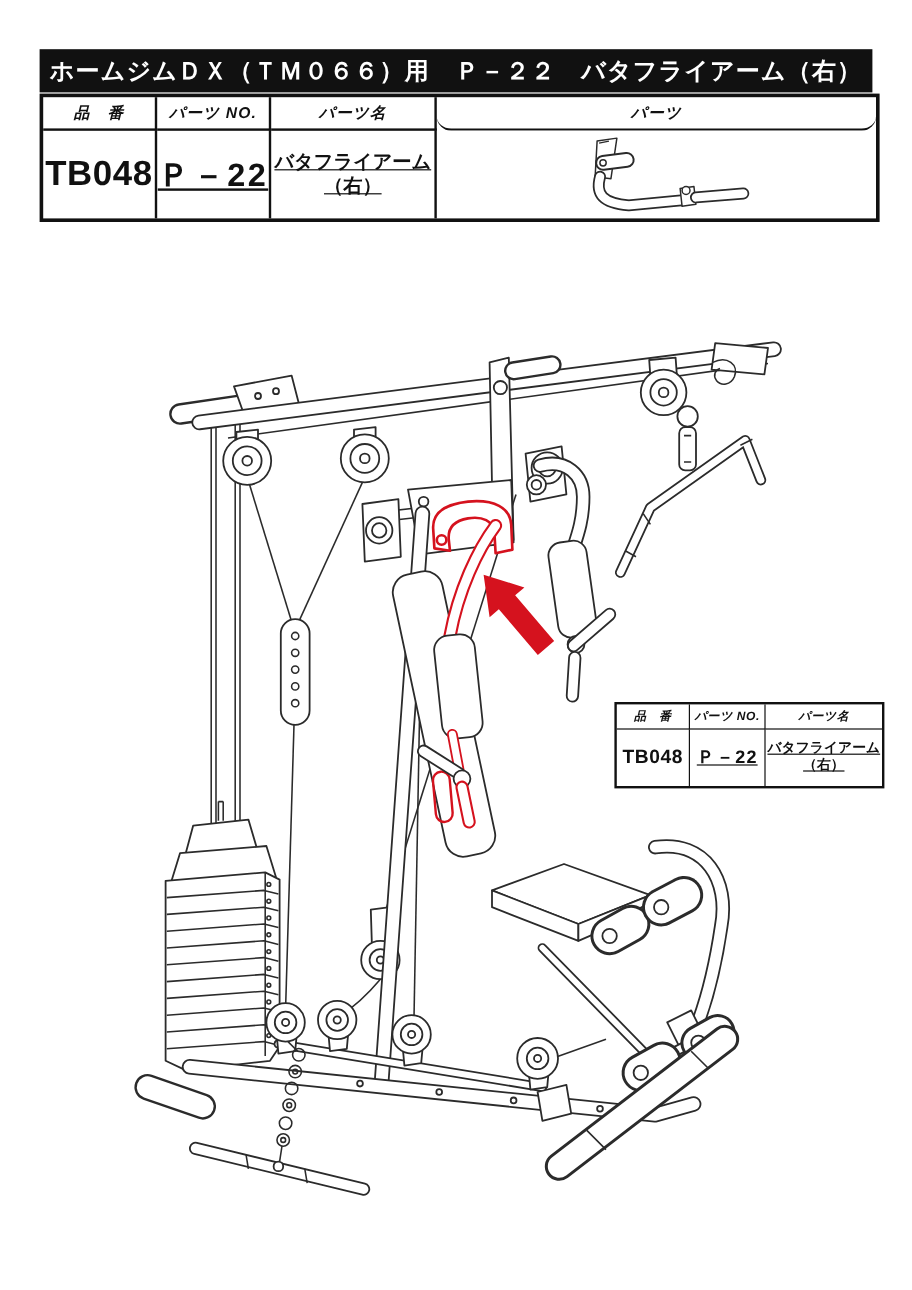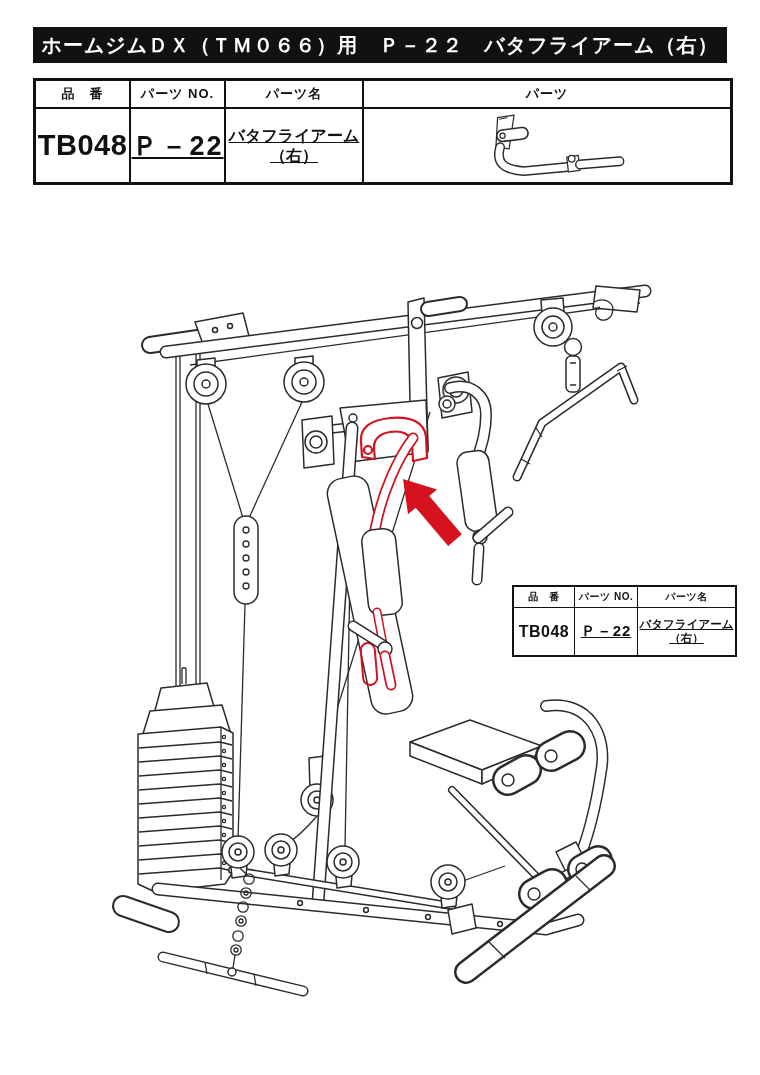--- a/index.html
+++ b/index.html
@@ -1,32 +1,32 @@
 <!DOCTYPE html>
 <html><head>
 <meta charset="utf-8">
 <style>
   :root{ --red:#d5121e; --ink:#2b2b2b; }
   html,body{margin:0;padding:0;background:#fff;}
   .sheet{position:relative;width:760px;height:1075px;background:#fff;overflow:hidden;
          font-family:"Liberation Sans","DejaVu Sans",sans-serif;font-weight:700;color:#111;}
 
   
-  .title-bar{position:absolute;left:33px;top:27px;width:694px;height:36px;background:#111;
+  .title-bar{position:absolute;left:33px;top:41px;width:694px;height:36px;background:#111;
              display:flex;align-items:center;justify-content:center;text-align:right;}
   .title-bar span{color:#fff;font-size:20px;letter-spacing:1px;white-space:nowrap;}
 
   
   .parts-table{position:absolute;left:33px;top:78px;width:694px;border:3px solid #111;
                display:grid;grid-template-columns:95px 95px 138px 1fr;grid-template-rows:28px 73px;}
   .parts-table .cell{border-right:2px solid #111;border-bottom:2px solid #111;
                      display:flex;align-items:center;justify-content:center;text-align:center;}
-  .parts-table .cell.last-col{border-right:none;}
+  .parts-table .cell.last-col{border-right:none;border-radius:12px;}
   .parts-table .cell.last-row{border-bottom:none;}
-  .hdr{font-size:13px;letter-spacing:1px;}
+  .hdr{font-size:13px;letter-spacing:1px;font-style:italic;}
   .code-cell{font-size:29px;letter-spacing:0.5px;}
   .no-cell{font-size:27px;letter-spacing:2px;text-decoration:underline;}
   .name-cell{font-size:16px;line-height:1.25;white-space:pre-line;text-decoration:underline;}
 
   
   .mini-table{position:absolute;left:512px;top:585px;width:221px;border:2px solid #111;background:#fff;
               display:grid;grid-template-columns:61px 63px 1fr;grid-template-rows:21px 47px;z-index:3;}
   .mini-table .cell{border-right:1.5px solid #111;border-bottom:1.5px solid #111;
                     display:flex;align-items:center;justify-content:center;text-align:center;}
   .mini-table .cell.last-col{border-right:none;}

